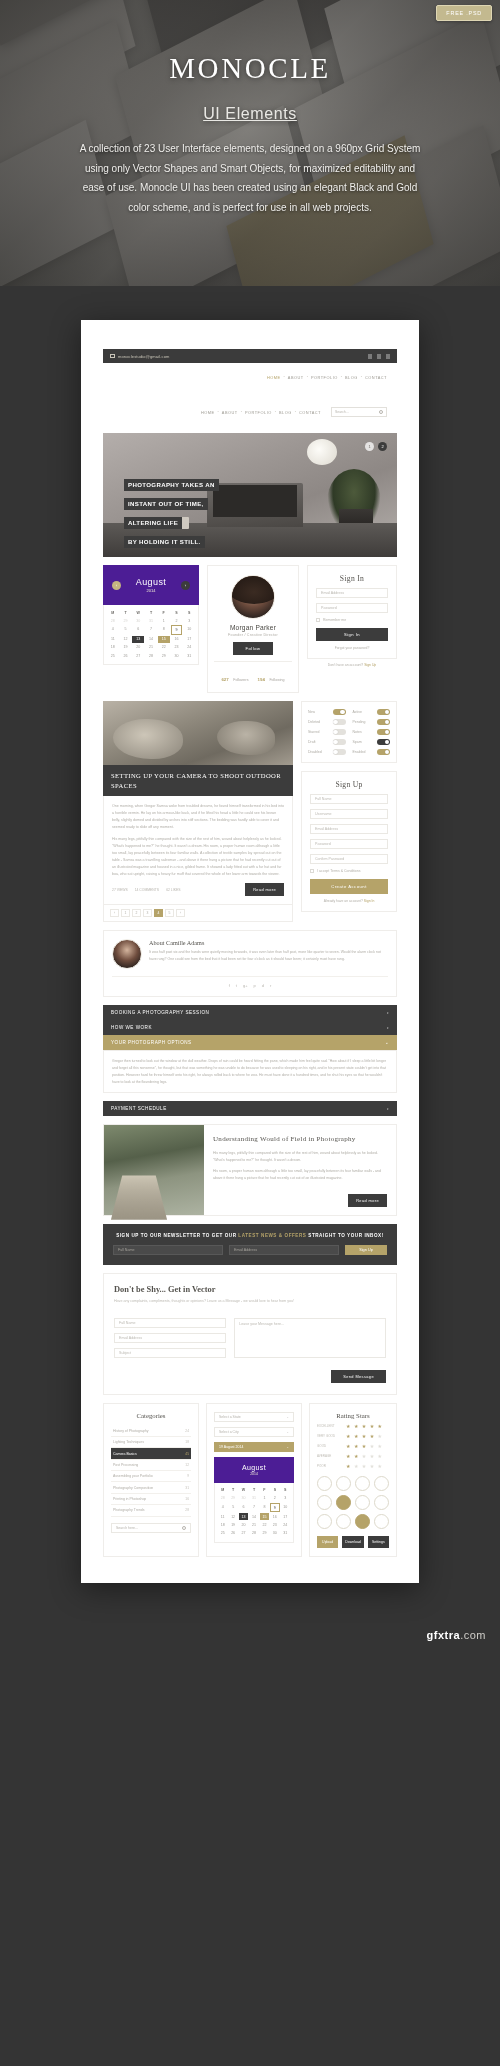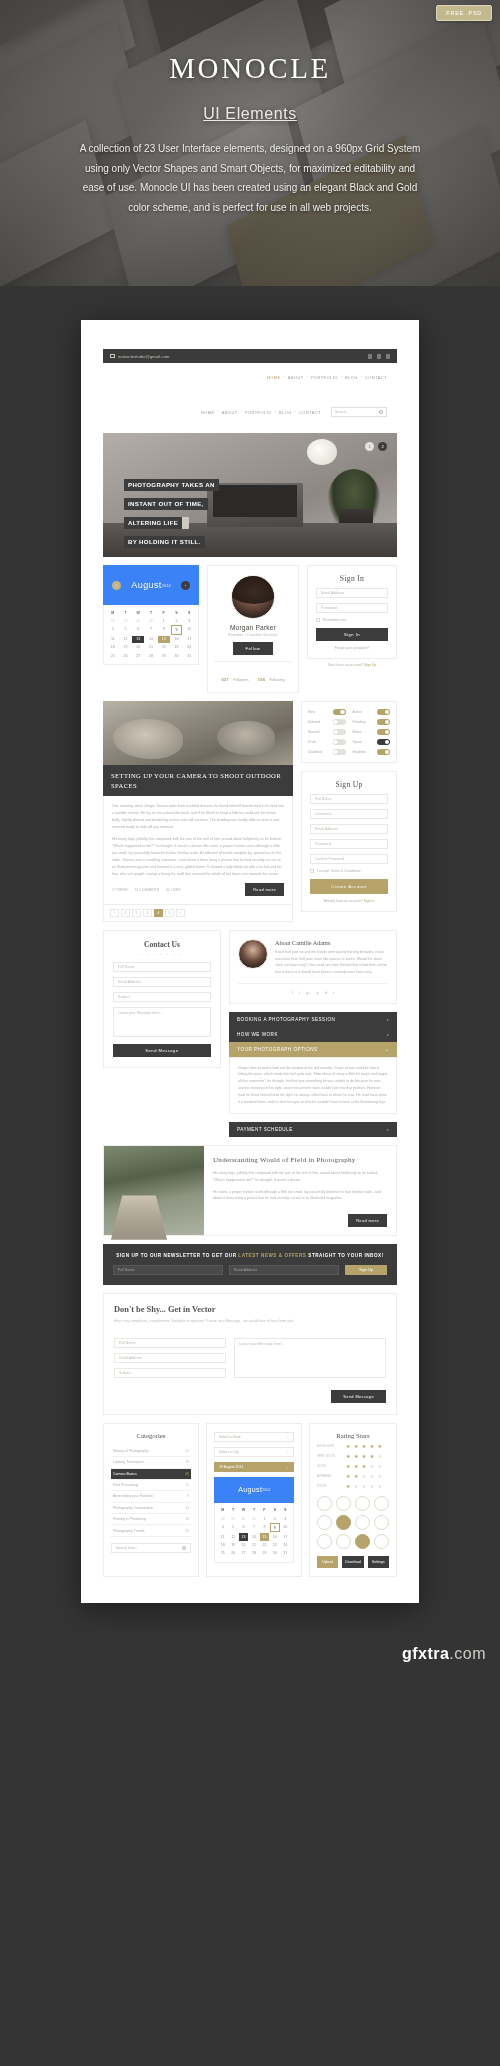--- a/index.html
+++ b/index.html
@@ -118,22 +118,22 @@
   .sdot { width:9px;height:9px;border-radius:50%;background:rgba(255,255,255,.75);
     display:flex;align-items:center;justify-content:center;font-size:4px;color:#6e6b66; }
   .sdot.on { background:#3c3c3c; color:#fff; }
 
   
   .row { display:flex; gap:8px; }
   .col-cal { width:96px; }
   .col-prof { width:92px; }
   .col-sign { flex:1; }
 
-  .cal-head { background:#3b82f6; height:40px; position:relative;
-    display:flex; flex-direction:row; align-items:center; justify-content:center; }
+  .cal-head { background:#4c1d95; height:40px; position:relative;
+    display:flex; flex-direction:column; align-items:center; justify-content:center; }
   .cal-head .m { font-size:9px; color:#fff; letter-spacing:.4px; }
   .cal-head .y { font-size:4px; color:#efe9d5; margin-top:1px; }
   .cal-arrow { position:absolute; top:16px; width:9px;height:9px;border-radius:50%;
     display:flex;align-items:center;justify-content:center;font-size:4px;color:#fff; }
   .cal-arrow.l { left:9px; background:#c4b581; }
   .cal-arrow.r { right:9px; background:#3c3c3c; }
   .cal-body { background:#fff; border:1px solid #efedea; border-top:none; padding:4px 3px 5px; }
   .cal-grid { display:grid; grid-template-columns:repeat(7,1fr); gap:1px; text-align:center; }
   .cal-grid div { font-size:3.6px; color:#9c9a95; padding:1.6px 0; }
   .cal-grid .dow { color:#6e6c68; font-weight:bold; }
@@ -288,21 +288,21 @@
   .circ-grid { display:grid; grid-template-columns:repeat(4,1fr); gap:4px; margin-top:7px; }
   .circ { width:15px;height:15px;border-radius:50%;border:1px solid #ddd9cb; margin:0 auto; }
   .circ.f { background:#b5a369; border-color:#b5a369; }
   .btn3 { display:flex; gap:4px; margin-top:7px; }
   .btn3 > div { flex:1; text-align:center; font-size:3.5px; padding:4px 0; color:#fff; }
   .btn3 .g { background:#b5a369; }
   .btn3 .d { background:#3c3c3c; }
 
   
   .wm { text-align:right; padding:6px 14px 10px; }
-  .wm span { font-size:16px; color:#cfcdc8; letter-spacing:.5px; }
+  .wm span { font-size:11px; color:#cfcdc8; letter-spacing:.5px; }
   .wm b { color:#fff; font-weight:bold; }
 </style>
 </head>
 <body>
 
 <div class="hero">
   <div class="hero-mosaic" id="mosaic">
       <span style="left: -60px; top: -30px; width: 190px; height: 120px; background: rgb(222, 219, 214);"></span>
       <span style="left: 150px; top: -60px; width: 210px; height: 130px; background: rgb(60, 60, 60);"></span>
       <span style="left: 330px; top: -40px; width: 210px; height: 130px; background: rgb(238, 236, 232);"></span>
@@ -574,33 +574,20 @@
         <a class="btn-gold">Create Account</a>
         <div class="mini-link">
           <span>Already have an account? </span><b>Sign In</b>
         </div>
       </div>
     </div>
   </div>
   <div class="gap"></div>
 
   <div class="row">
-    <div style="width:118px">
-      <div class="contact">
-        <h3>Contact Us</h3>
-        <div class="dots">• • • • • • •</div>
-        <div id="ctfields">
-              <div class="fld">Full Name</div>
-              <div class="fld">Email Address</div>
-              <div class="fld">Subject</div>
-            </div>
-        <div class="fld tall">Leave your Message here...</div>
-        <a class="btn-dark" style="margin-top:7px">Send Message</a>
-      </div>
-    </div>
     <div style="flex:1">
       <div class="about">
         <div class="about-top">
           <div class="about-av"></div>
           <div>
             <h4>About Camille Adams</h4>
             <p>It was half past six and the hands were quietly moving forwards, it was even later than half past, more like quarter to seven. Would the alarm clock not have rung? One could see from the bed that it had been set for four o'clock as it should have been; it certainly must have rung.</p>
           </div>
         </div>
         <div class="about-social">

